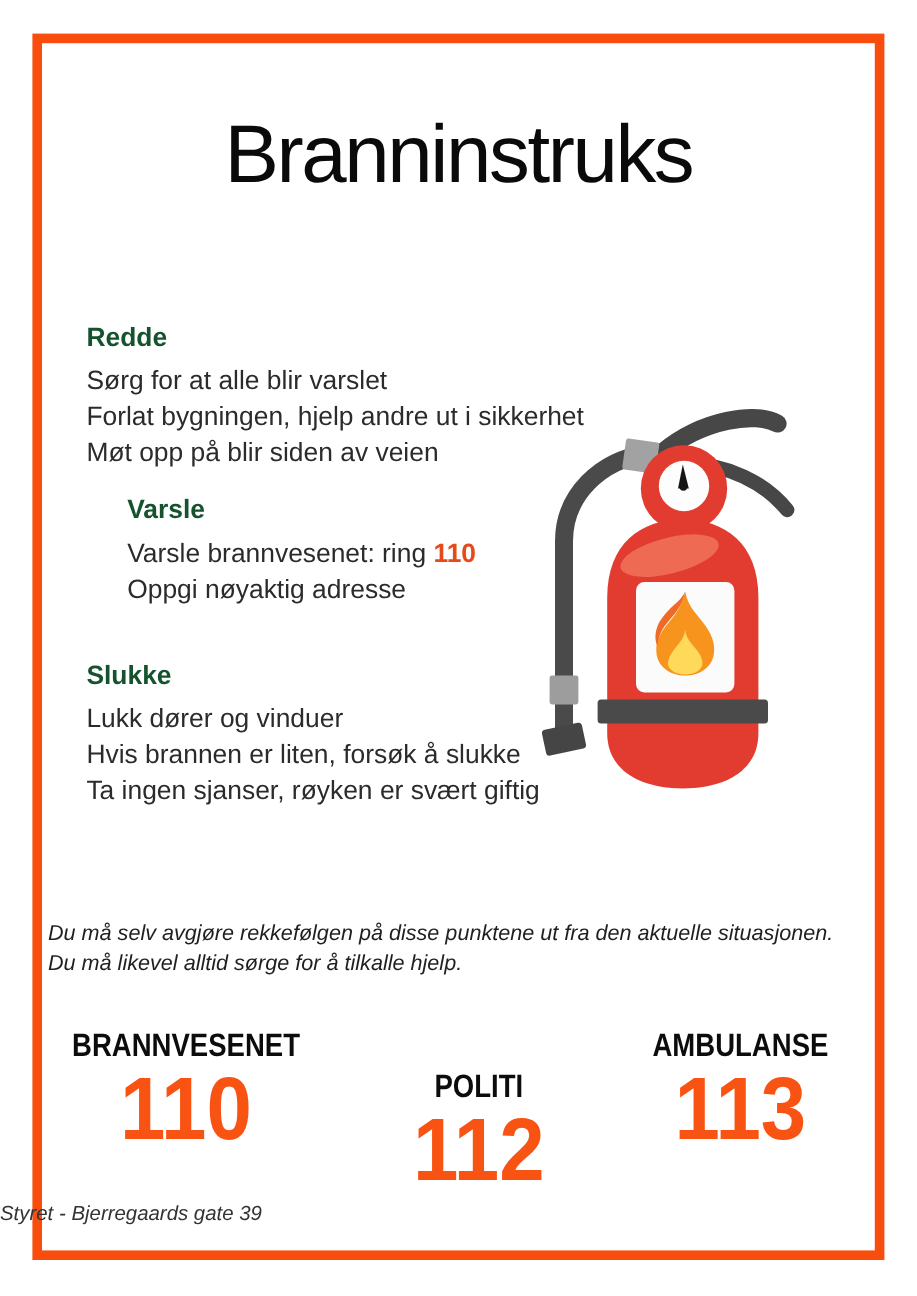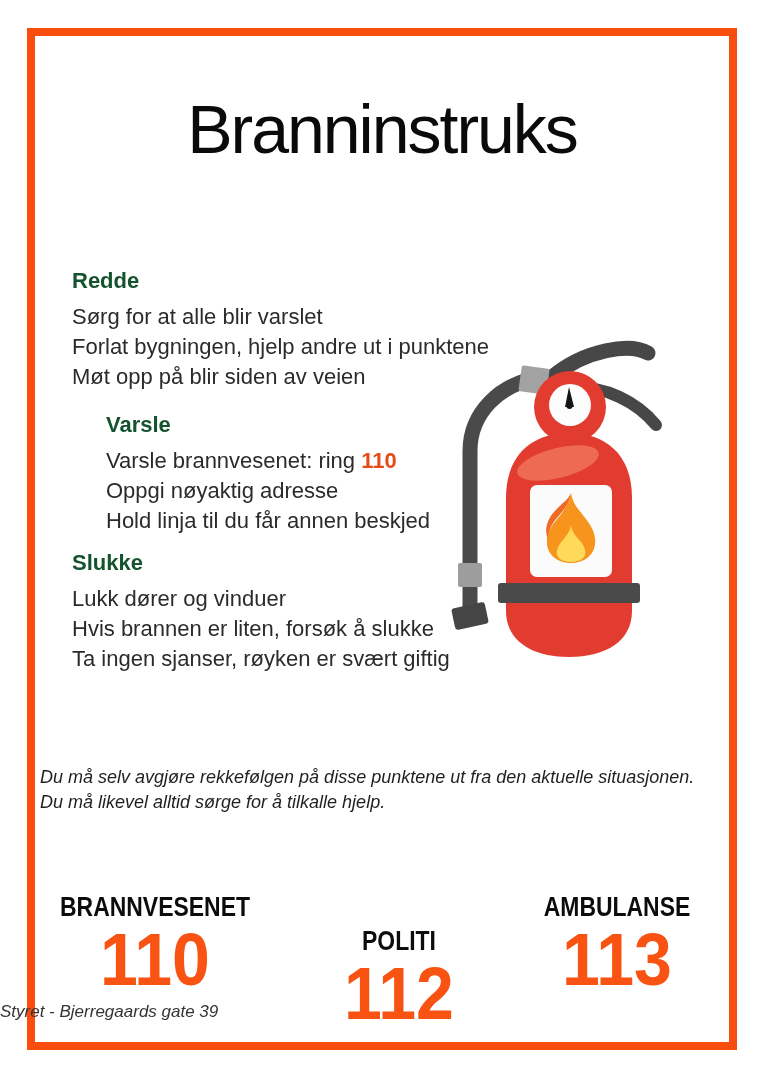--- a/index.html
+++ b/index.html
@@ -30,21 +30,21 @@
   .hl { font-weight: 700; color: #E64A19; }
 
   .illustration { position: absolute; left: 440px; top: 333px; width: 260px; height: 330px; }
 
   .notice {
     position: absolute; top: 765px; left: 40px; right: 40px;
     text-align: left; font-style: italic;
     font-size: 18px; line-height: 25px; color: #1f1f1f;
   }
 
-  .emergency { position: absolute; top: 892px; left: 0; width: 708px; height: 110px; }
+  .emergency { position: absolute; top: 856px; left: 0; width: 708px; height: 110px; }
   .contact { position: absolute; text-align: center; }
   .contact-1 { left: 35px;  width: 240px; }
   .contact-2 { left: 279px; width: 240px; margin-top: 34px; }
   .contact-3 { left: 497px; width: 240px; }
   .contact .label {
     display: block; font-size: 27px; font-weight: 700; color: #0c0c0c;
     line-height: 30px; transform: scaleX(0.85); transform-origin: center;
     white-space: nowrap;
   }
   .contact .number {
@@ -62,29 +62,28 @@
 
 <div class="poster">
 
   <div class="border-frame"></div>
 
   <h1 class="title">Branninstruks</h1>
 
   <section class="sec sec-redde">
     <h2>Redde</h2>
     <p>Sørg for at alle blir varslet</p>
-    <p>Forlat bygningen, hjelp andre ut i punktene</p>
+    <p>Forlat bygningen, hjelp andre ut i sikkerhet</p>
     <p>Møt opp på blir siden av veien</p>
   </section>
 
   <section class="sec sec-varsle">
     <h2>Varsle</h2>
     <p><span>Varsle brannvesenet: ring </span><strong class="hl">110</strong></p>
     <p>Oppgi nøyaktig adresse</p>
-    <p>Hold linja til du får annen beskjed</p>
   </section>
 
   <section class="sec sec-slukke">
     <h2>Slukke</h2>
     <p>Lukk dører og vinduer</p>
     <p>Hvis brannen er liten, forsøk å slukke</p>
     <p>Ta ingen sjanser, røyken er svært giftig</p>
   </section>
 
   <div class="illustration">

